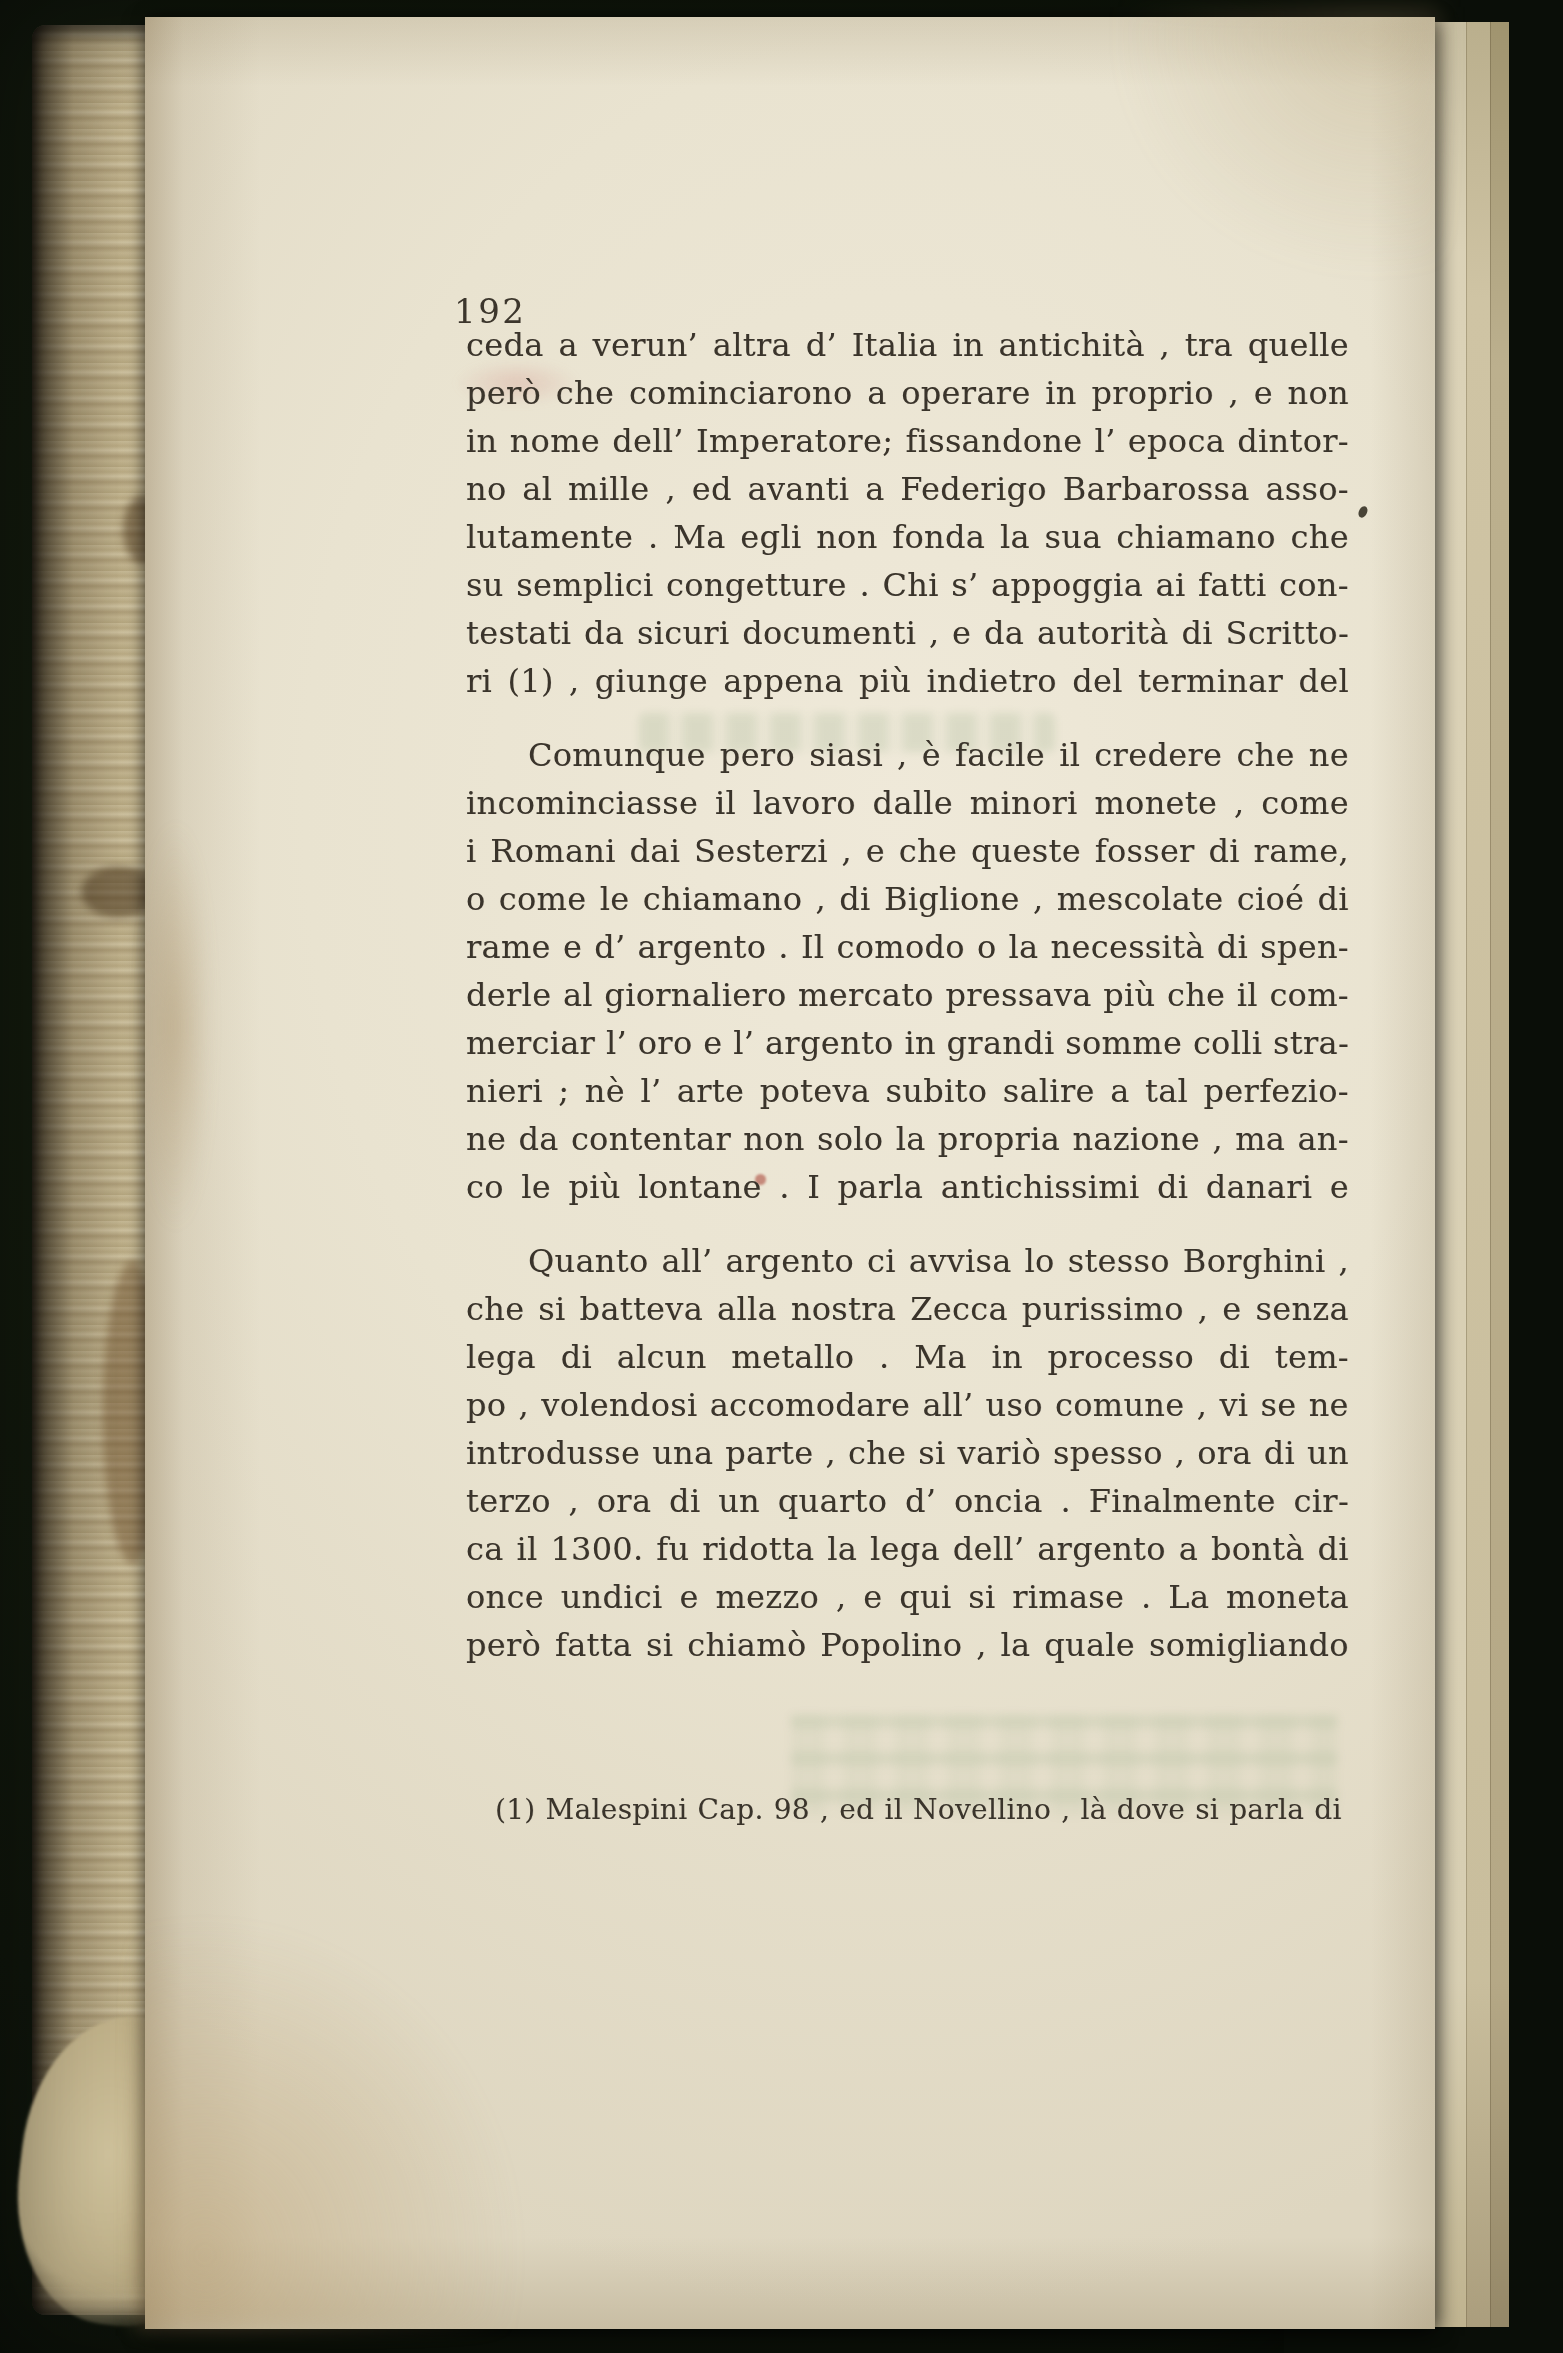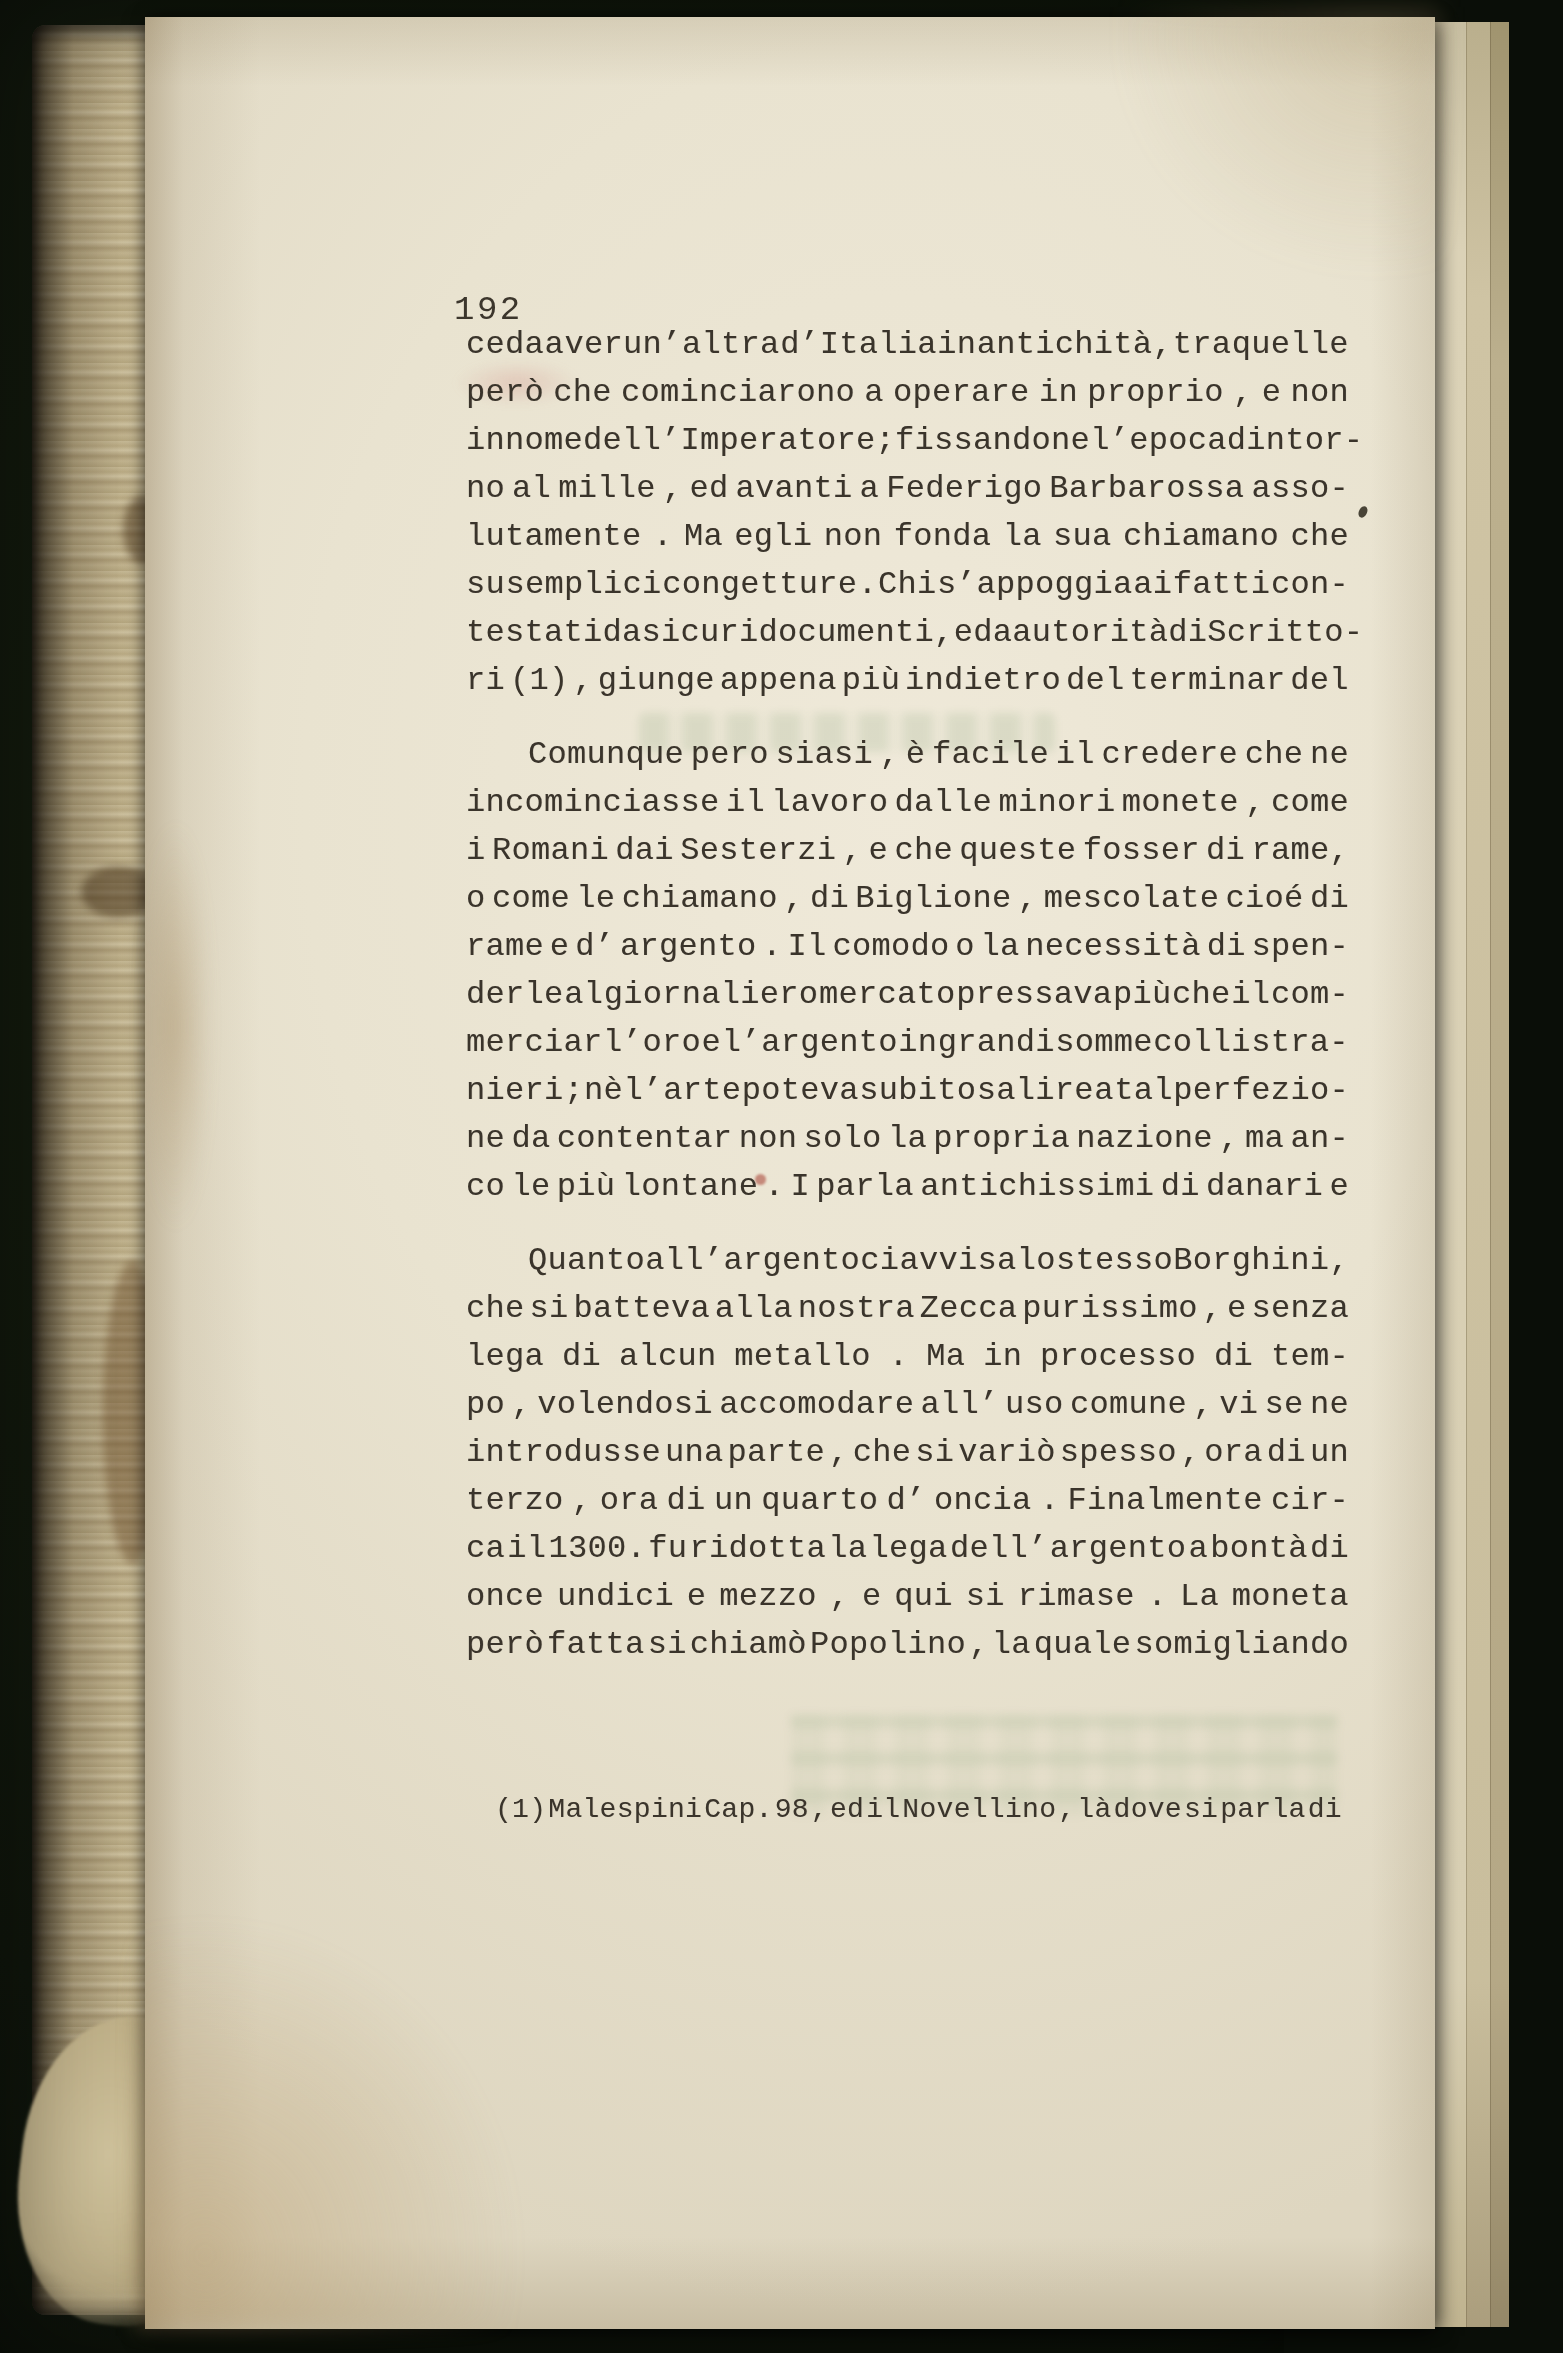--- a/index.html
+++ b/index.html
@@ -7,21 +7,20 @@
   html,body { width:1564px; height:2354px; }
   body {
     font-family:"DejaVu Serif", serif;
     overflow:hidden;
     background:#0a0e08;
   }
   #canvas{
     position:relative; width:1284px; height:2354px;
     background:
       radial-gradient(ellipse 1765px 2270px at 45% 40%, #17200f 0%, #10160c 55%, #080c07 100%);
-    font-family: Liberation Mono, monospace;
   }
   #canvas::after{
     content:""; position:absolute; inset:0; pointer-events:none;
     box-shadow: inset 0 0 118px rgba(0,0,0,0.45);
   }
 
   
   #stack{
     position:absolute; left:32px; top:25px; width:129px; height:2290px;
     background:

